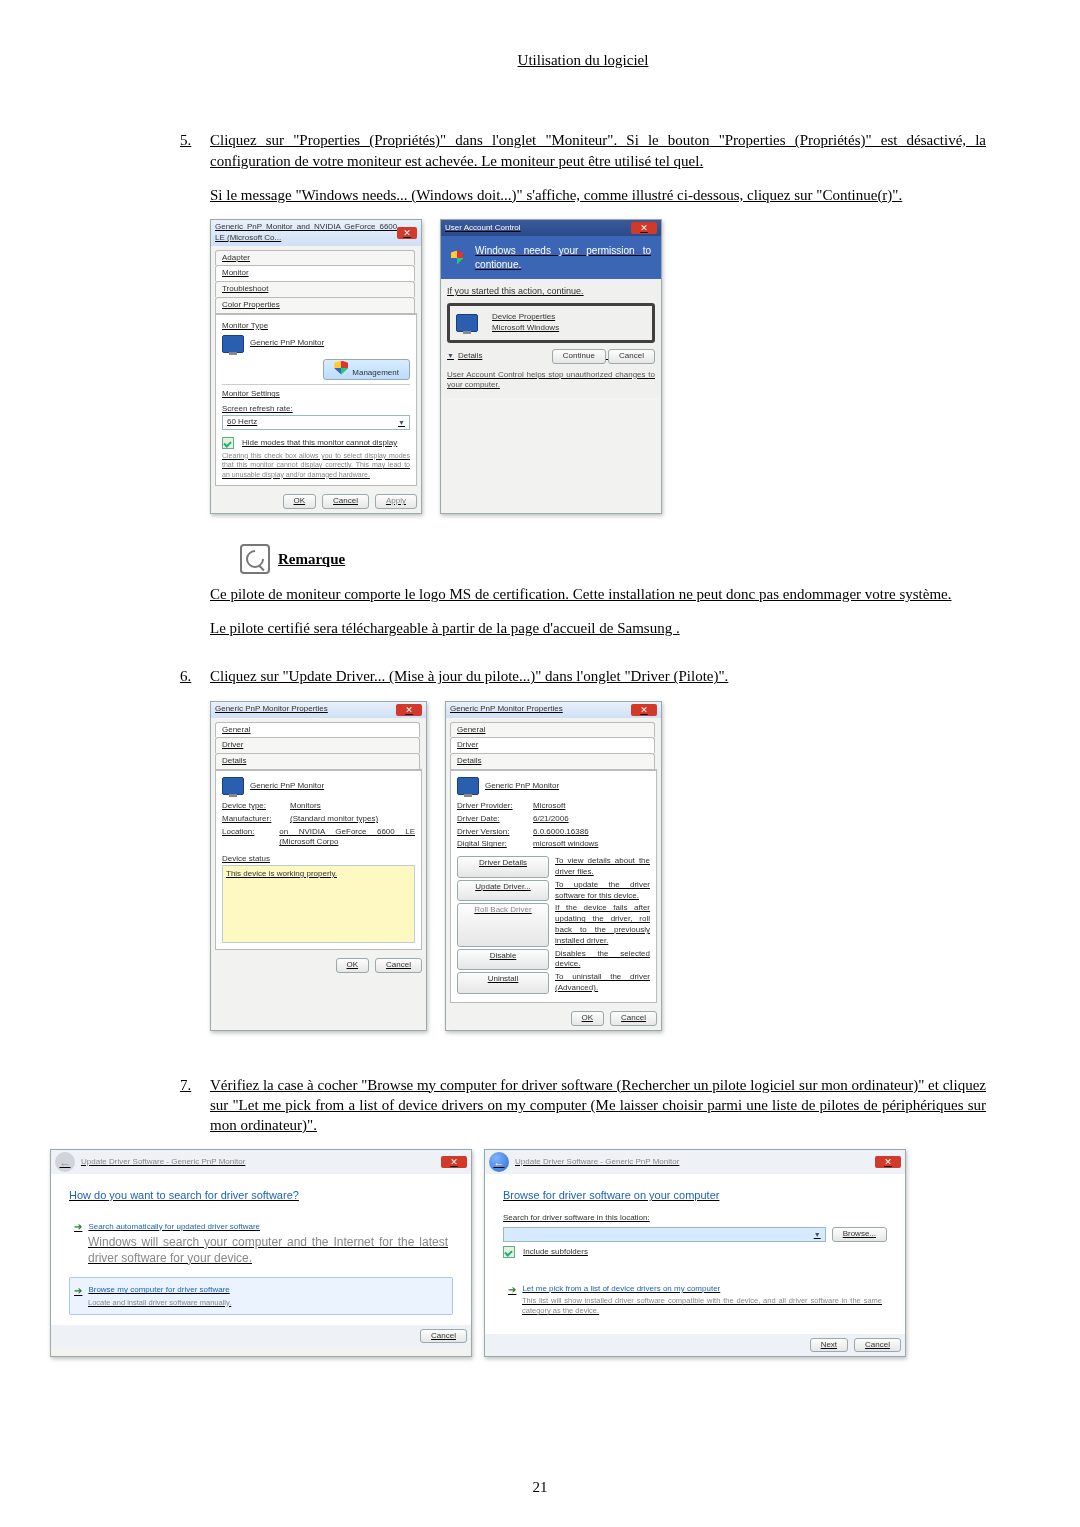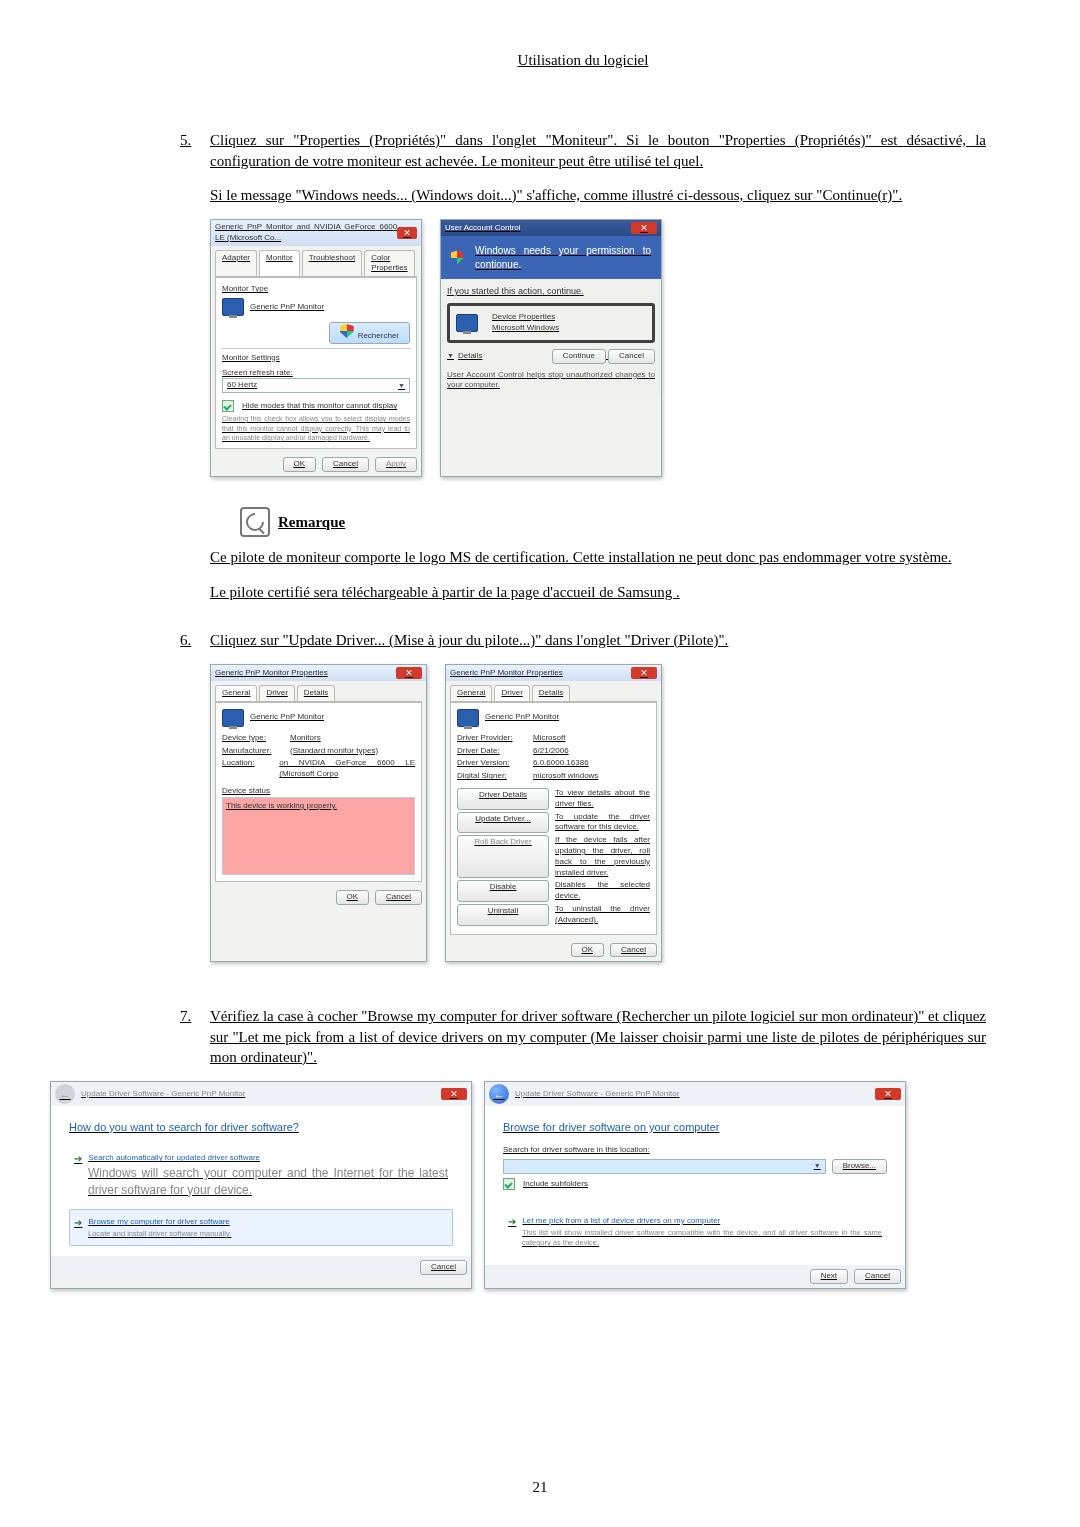--- a/index.html
+++ b/index.html
@@ -57,21 +57,21 @@
   .titlebar {
     display: flex;
     align-items: center;
     justify-content: space-between;
     font-size: 8px;
     padding: 2px 4px;
     background: linear-gradient(#e9f0fb,#cfe0f5);
   }
   .titlebar.red { background: linear-gradient(#3b5a9a,#2a4a8a); color:#fff; }
   .redx { background:#d13a2a; color:#fff; width:26px; height:12px; text-align:center; border-radius:2px; font-size:9px; line-height:12px;}
-  .tabs { display:flex; border-bottom:1px solid #bbb; margin:4px 4px 0 4px;}
+  .tabs { display:flex; border-bottom:1px solid #bbb; margin:4px 4px 0 4px;flex-direction:column;}
   .tab  { padding:2px 6px; border:1px solid #bbb; border-bottom:none; background:#f6f6f4; margin-right:2px; border-radius:3px 3px 0 0;}
   .tab.sel { background:#fff;}
   .pane { background:#fff; margin:0 4px 4px 4px; border:1px solid #bbb; padding:6px;}
   .field-row { display:flex; gap:6px; margin:2px 0;}
   .label { color:#333; }
   .btn { display:inline-block; border:1px solid #9aa; background:linear-gradient(#fdfdfd,#e6e6e6); padding:1px 10px; border-radius:3px; font-size:8px; text-align:center;}
   .btn.blue { background:linear-gradient(#d9ecff,#bcdcff);}
   .btn-row { display:flex; justify-content:flex-end; gap:6px; padding:4px;}
   .icon-monitor { width:20px; height:16px; background:#2a5fb0; border:1px solid #1a3f80; display:inline-block; border-radius:2px; position:relative; margin-right:6px;}
   .icon-monitor:after{content:"";position:absolute;bottom:-3px;left:6px;width:8px;height:3px;background:#888;}
@@ -97,21 +97,21 @@
   .tick:after{content:"";position:absolute;left:1px;top:3px;width:5px;height:3px;border-left:2px solid #2a7;border-bottom:2px solid #2a7;transform:rotate(-45deg);}
   .wizard { width:420px;}
   .wizard .body { background:#fff;padding:14px 18px 6px 18px;}
   .wizard h4 { color:#1a63b9;font-size:11px;font-weight:normal;margin:0 0 10px 0;}
   .arrow-item{border:1px solid transparent;padding:6px 4px;margin:4px 0;}
   .arrow-item.hover{border:1px solid #a9c8ef;background:#eaf3ff;border-radius:2px;}
   .arrow-head{display:flex;gap:6px;align-items:center;}
   .arrow{color:#2c7a2c;font-size:10px;}
   .pagenum { position:absolute; bottom:30px; left:0; right:0; text-align:center; font-size:15px;}
   .sep{height:1px;background:#ccc;margin:4px 0;}
-  .textarea{border:1px solid #bcd;background:#fca5a5;height:70px;}
+  .textarea{border:1px solid #bcd;background:#fef9c3;height:70px;}
   .ddl{border:1px solid #9bb;background:#fff;padding:1px 4px;display:flex;justify-content:space-between;align-items:center;}
   .ddlarr{color:#456;font-size:7px;}
   .back-btn{width:20px;height:20px;border-radius:50%;background:radial-gradient(circle at 35% 30%,#7fb5ff,#2d6acc);display:inline-flex;align-items:center;justify-content:center;color:#fff;font-size:11px;}
   .greyback{width:20px;height:20px;border-radius:50%;background:#cfd4da;display:inline-flex;align-items:center;justify-content:center;color:#888;font-size:11px;}
 </style>
 </head>
 <body>
 
 <div class="page">
 
@@ -135,21 +135,21 @@
             <div class="tab sel">Monitor</div>
             <div class="tab">Troubleshoot</div>
             <div class="tab">Color Properties</div>
           </div>
           <div class="pane">
             <div class="label">Monitor Type</div>
             <div style="display:flex;align-items:center;margin:3px 0 6px 0;">
               <span class="icon-monitor"></span>
               <span>Generic PnP Monitor</span>
             </div>
-            <div style="text-align:right"><span class="btn blue"><span class="icon-shield"></span><span>Rechercher</span></span></div>
+            <div style="text-align:right"><span class="btn blue"><span class="icon-shield"></span><span>Management</span></span></div>
             <div class="sep"></div>
             <div class="label">Monitor Settings</div>
             <div class="label" style="margin-top:4px">Screen refresh rate:</div>
             <div class="ddl">
                 <span>60 Hertz</span>
                 <span class="ddlarr">▼</span>
               </div>
             <div class="ticklabel" style="margin-top:6px">
               <span class="tick"></span>
               <span>Hide modes that this monitor cannot display</span>

